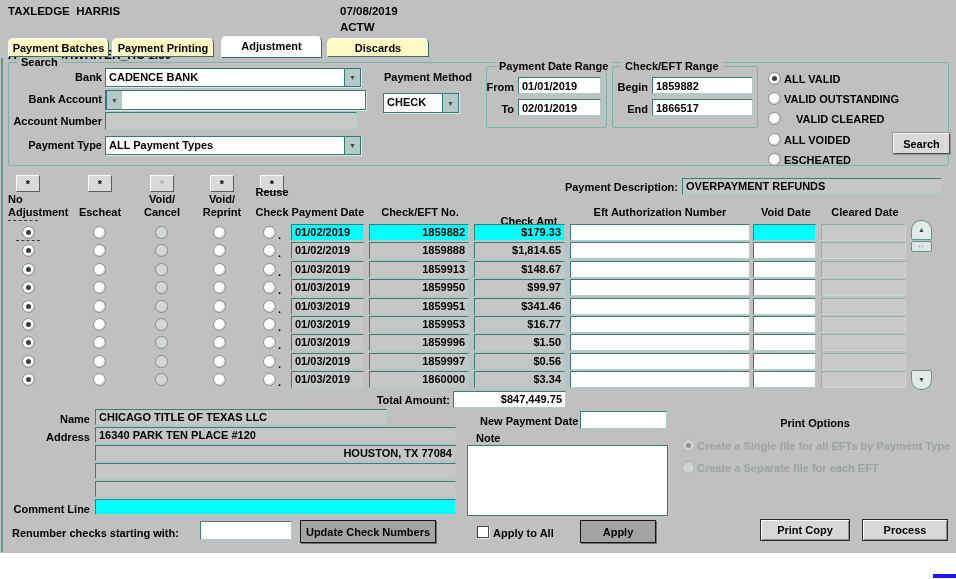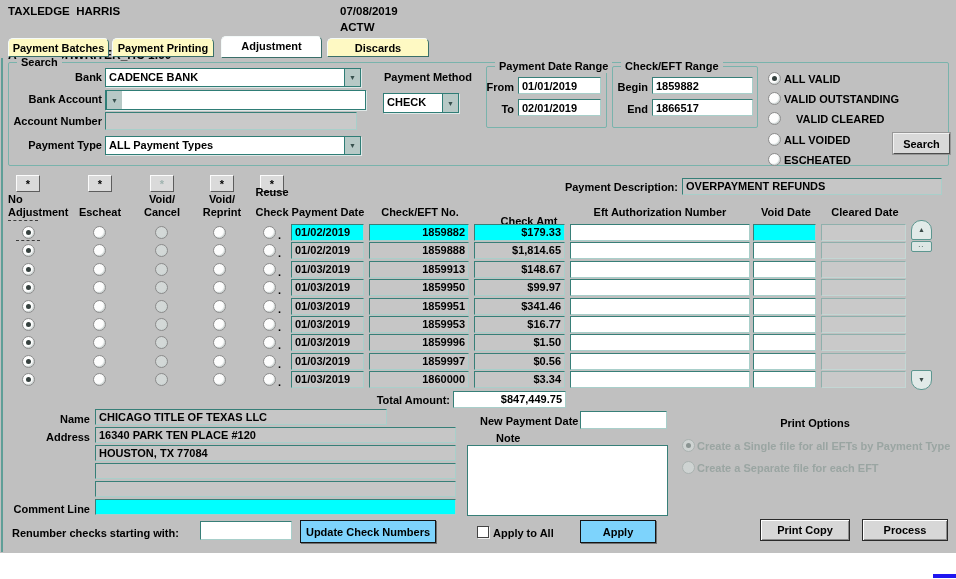--- a/index.html
+++ b/index.html
@@ -39,21 +39,21 @@
   .rad.rdis{background:#d3d8d7;}
   .rad.pdis{background:#ced3d2;border-color:#aab2b0;box-shadow:none;}
   .rad.pdis.sel::after{background:#8a9492;}
   .focus-dash{height:0;border-top:1px dashed #3c3c3c;}
   
   .star{width:24px;height:17px;background:#dadada;border:1px solid;border-color:#fbfbfb #5d5d5d #5d5d5d #fbfbfb;
         font-size:9px;line-height:12px;text-align:center;padding:0;color:#000;}
   .star.sdis{color:#9fb3af;}
   .btn3d{background:#d9d9d9;border:1px solid;border-color:#f2f2f2 #4c4c4c #4c4c4c #f2f2f2;
          box-shadow:0 0 0 1px #979797;text-align:center;padding:0;}
-  .btnw{background:#7dd3fc;border:1px solid #141414;box-shadow:1px 1px 0 #6f6f6f;text-align:center;padding:0;}
+  .btnw{background:#a3a3a3;border:1px solid #141414;box-shadow:1px 1px 0 #6f6f6f;text-align:center;padding:0;}
   .btnd{background:#d7d7d7;border:1px solid #2a2a2a;box-shadow:inset 1px 1px 0 #fff,inset -1px -1px 0 #8d8d8d;text-align:center;padding:0;}
   .chk{width:12px;height:12px;background:#fff;border:1px solid #444;box-shadow:1px 1px 0 #eee;}
   
   .scroll-btn{width:21px;background:#e1eae8;border:1px solid #5c968f;text-align:center;padding:0;}
   .scroll-btn span{position:static;font-size:7px;color:#3a4a48;line-height:18px;}
   .sup{border-radius:10px 10px 2px 2px;}
   .sdown{border-radius:2px 2px 10px 10px;}
   .scroll-thumb{width:21px;height:11px;background:#dde6e4;border:1px solid #5c968f;border-radius:2px;
                 font-size:6px;line-height:8px;text-align:center;color:#55706c;letter-spacing:1px;}
   .note{background:#fff;border:1px solid #377f78;resize:none;padding:2px;}
@@ -270,29 +270,29 @@
   <div class="scroll-thumb" style="left:911px;top:241px;">··</div>
   <button class="scroll-btn sdown" style="left:911px;top:370px;height:20px;"><span>▼</span></button>
 
   <div class="lbl r" style="left:346px;top:394px;width:104px;">Total Amount:</div>
   <div class="cell white num" style="left:453px;top:391px;width:113px;">$847,449.75</div>
 
   <div class="lbl r" style="left:36px;top:413px;width:54px;">Name</div>
   <div class="cell" style="left:95px;top:409px;width:292px;height:16px;line-height:14px;">CHICAGO TITLE OF TEXAS LLC</div>
   <div class="lbl r" style="left:26px;top:431px;width:64px;">Address</div>
   <div class="cell" style="left:95px;top:427px;width:361px;height:16px;line-height:14px;">16340 PARK TEN PLACE #120</div>
-  <div class="cell" style="left:95px;top:445px;width:361px;height:16px;line-height:14px;">HOUSTON, TX 77084</div>
+  <div class="cell" style="left:95px;top:445px;width:361px;height:16px;line-height:14px;text-align:right;">HOUSTON, TX 77084</div>
   <div class="cell" style="left:95px;top:463px;width:361px;height:16px;line-height:14px;"></div>
   <div class="cell" style="left:95px;top:481px;width:361px;height:16px;line-height:14px;"></div>
   <div class="lbl r" style="left:8px;top:503px;width:82px;">Comment Line</div>
   <input class="input cyanf" style="left: 95px; top: 499px; width: 361px; height: 16px;" value="">
 
   <div class="lbl" style="left:480px;top:415px;">New Payment Date</div>
   <input class="input" style="left: 580px; top: 411px; width: 87px; height: 18px;" value="">
-  <div class="lbl" style="left:464px;top:432px;padding-left:32px;">Note</div>
+  <div class="lbl" style="left:444px;top:432px;padding-left:32px;">Note</div>
   <textarea class="note" style="left: 467px; top: 445px; width: 201px; height: 71px;"></textarea>
 
   <div class="lbl ctr" style="left:760px;top:417px;width:110px;">Print Options</div>
 
   <div class="lbl" style="left:12px;top:527px;">Renumber checks starting with:</div>
   <input class="input" style="left: 200px; top: 521px; width: 92px; height: 19px;" value="">
   <button class="btnw" style="left:300px;top:520px;width:136px;height:23px;">Update Check Numbers</button>
   <div class="chk" style="left:477px;top:526px;"></div>
   <div class="lbl" style="left:493px;top:527px;">Apply to All</div>
   <button class="btnw" style="left:580px;top:520px;width:76px;height:23px;">Apply</button>

